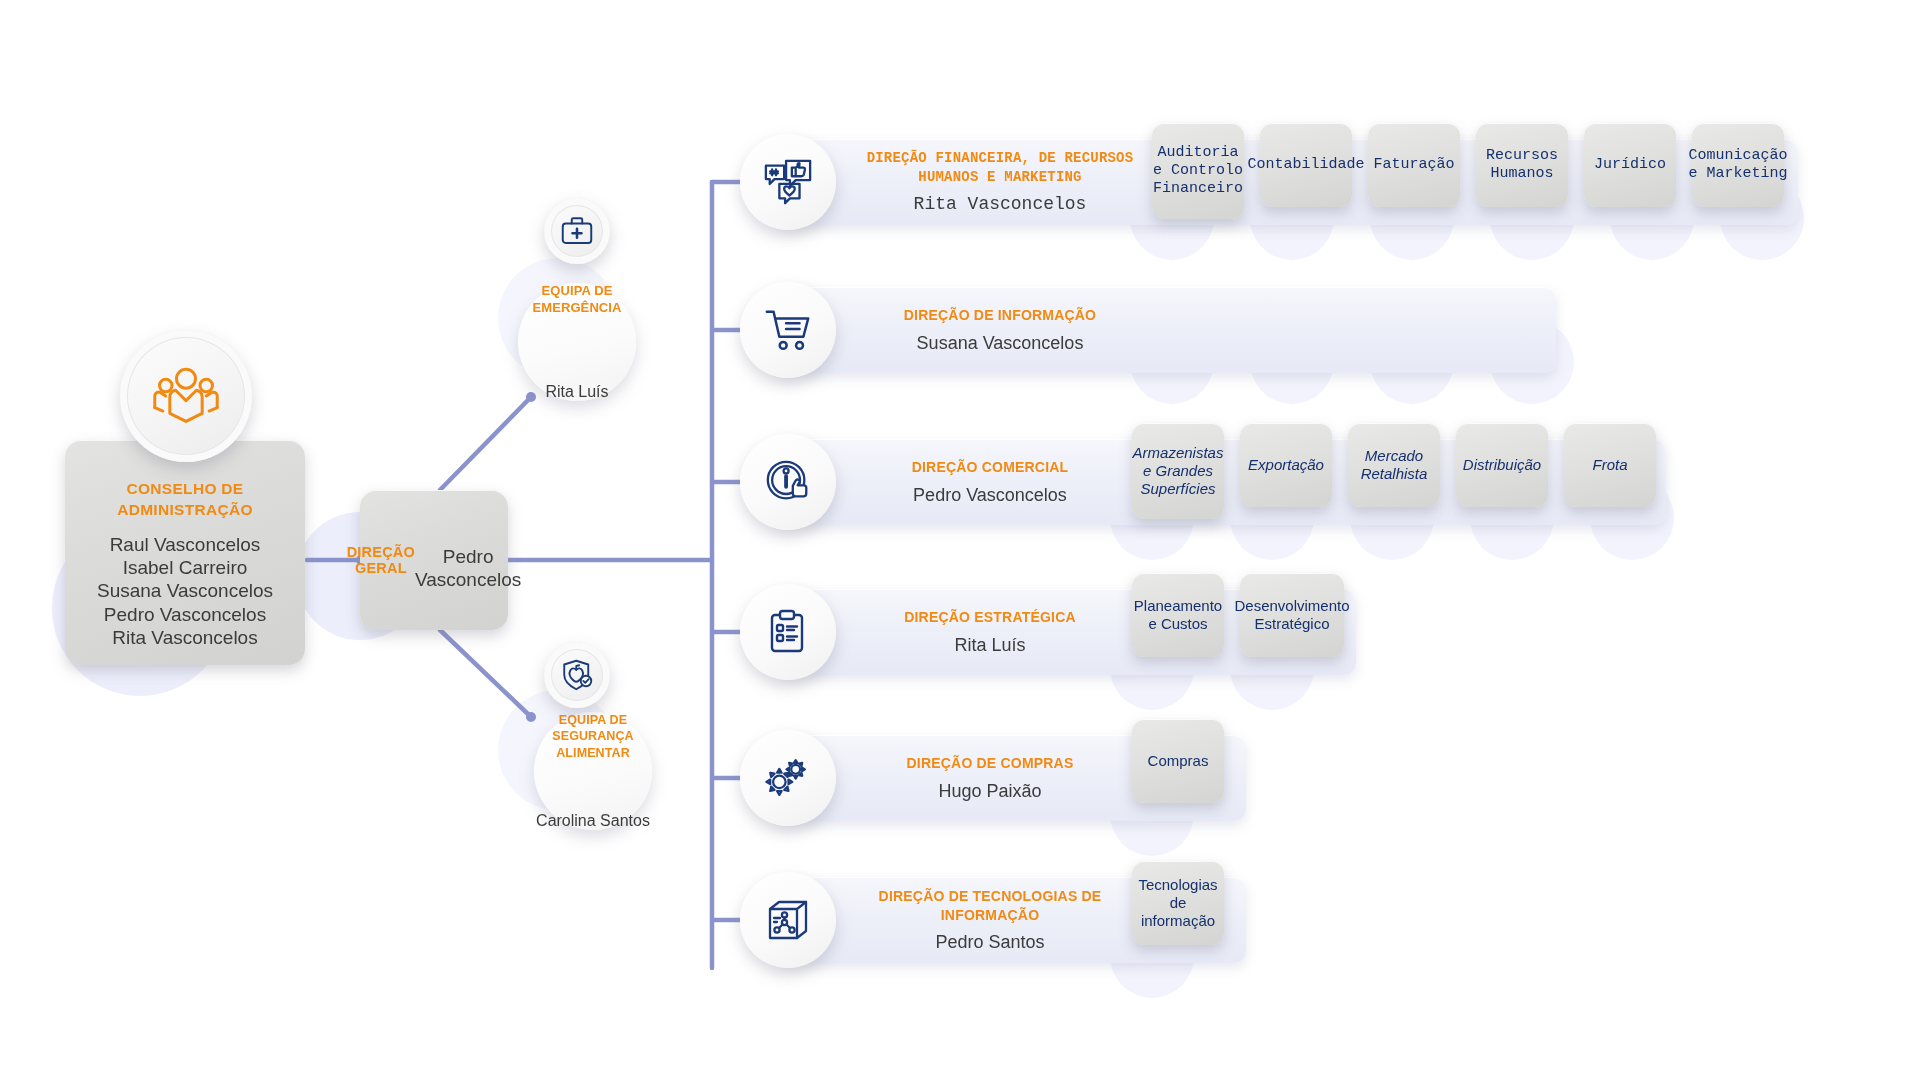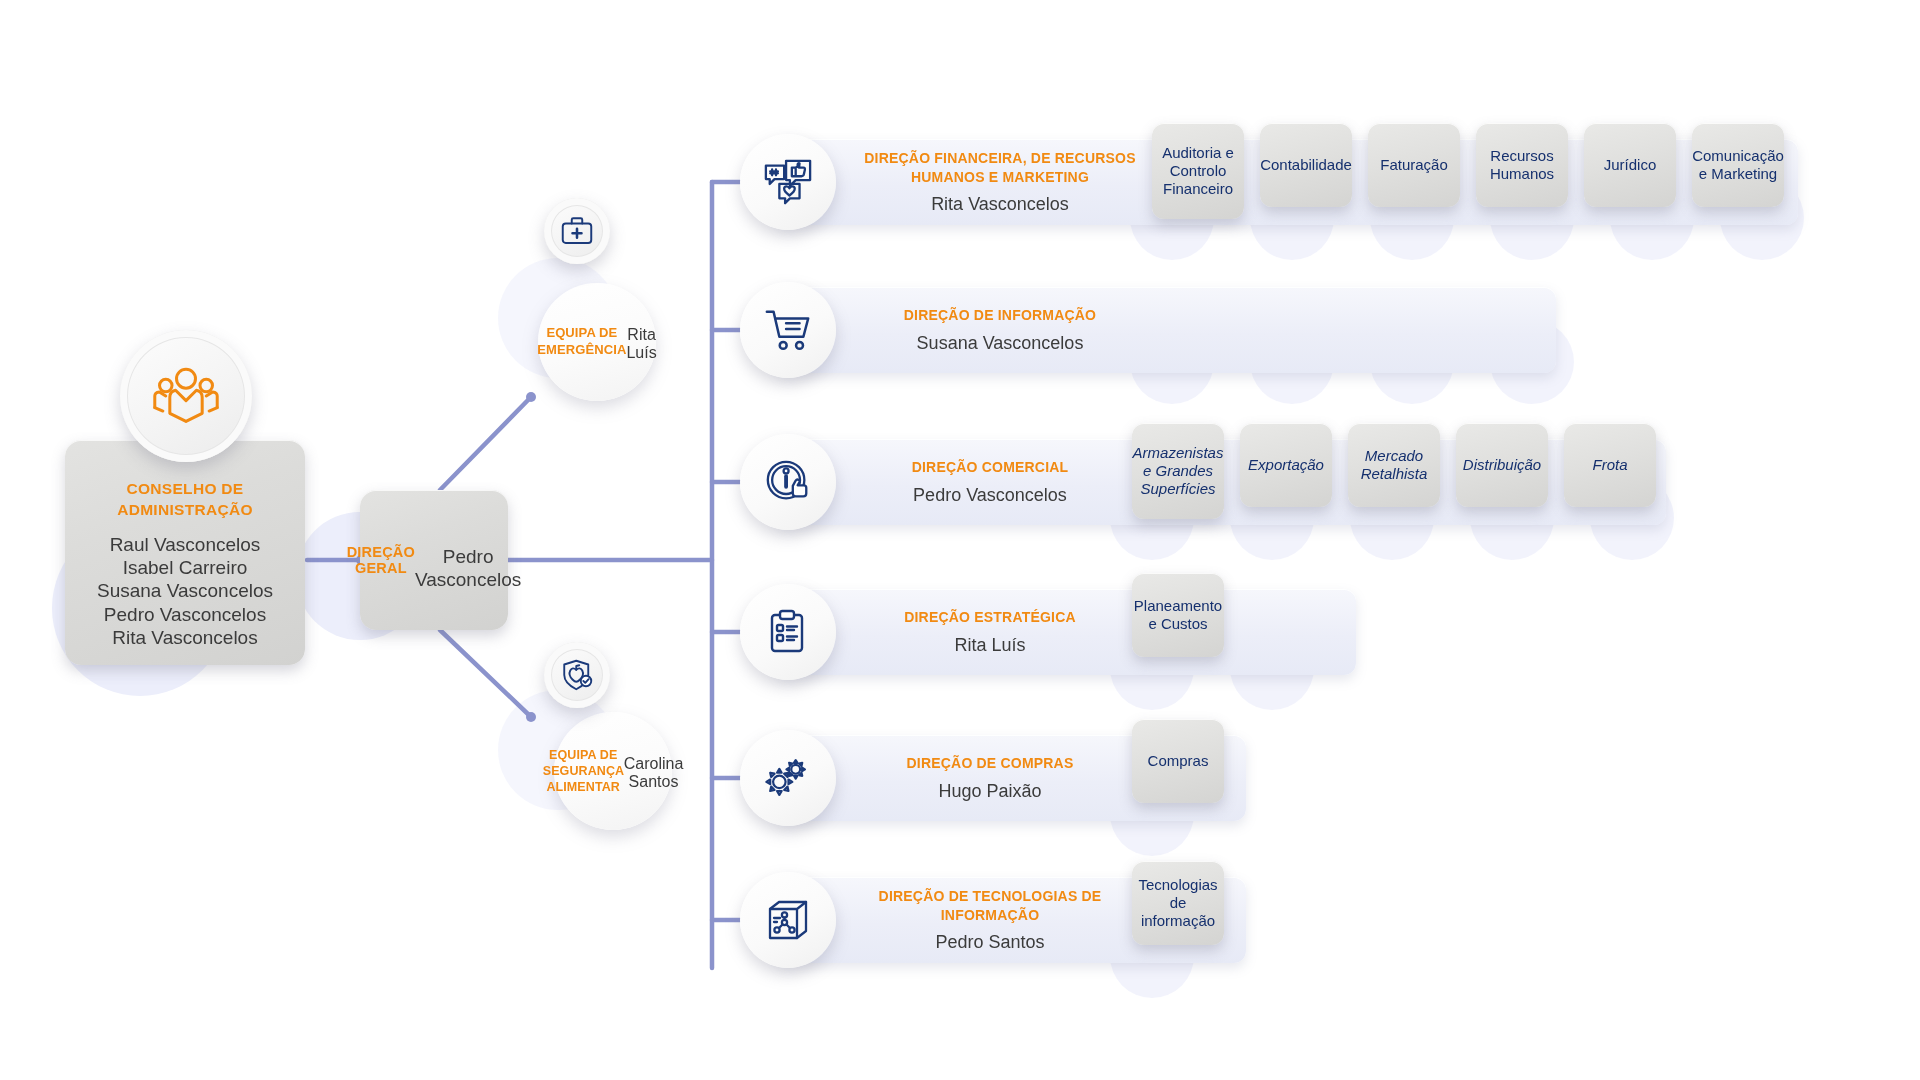--- a/index.html
+++ b/index.html
@@ -56,22 +56,22 @@
     display:flex;flex-direction:row;align-items:center;justify-content:center;
   }
   #dg .ttl{color:#f18a12;font-weight:bold;font-size:14.5px;text-align:center;letter-spacing:.2px;}
   #dg .nm{color:#3b3b3b;font-size:19px;text-align:center;line-height:1.2;margin-top:18px;}
 
   
   .team{
     position:absolute;width:118px;height:118px;border-radius:50%;
     background:linear-gradient(165deg,#ffffff 0%,#fbfbfb 55%,#f3f3f3 100%);
     box-shadow:0 7px 16px rgba(125,125,145,.26);
-    display:flex;flex-direction:row;align-items:center;justify-content:center;
-    z-index:4;text-align:center;margin-left:20px;
+    display:flex;flex-direction:column;align-items:center;justify-content:space-between;
+    z-index:4;text-align:center;
   }
   .team .ttl{color:#f18a12;font-weight:bold;font-size:13px;line-height:1.3;letter-spacing:.1px;}
   .team .nm{color:#3b3b3b;font-size:16px;line-height:1.12;margin-top:4px;}
   #team-emg{left:518px;top:283px;}
   #team-emg-badge{left:544px;top:198px;width:66px;height:66px;}
   #team-food{left:534px;top:712px;}
   #team-food-badge{left:544px;top:642px;width:66px;height:66px;}
   .team .ttl.three{font-size:12.5px;}
 
   
@@ -191,21 +191,21 @@
       <path d="M23 17 L23 12 M23 12 L27 11"></path>
       <circle cx="36" cy="32" r="7" fill="#ffffff"></circle>
       <path d="M32.5 32 L35 34.5 L39.5 29.5"></path>
     </svg>
   </div>
   <div class="team" id="team-food">
     <div class="ttl three">EQUIPA DE SEGURANÇA ALIMENTAR</div>
     <div class="nm">Carolina Santos</div>
   </div>
 
-  <div class="dept" style="left:740px;top:139px;width:1060px;">
+  <div class="dept" style="left:740px;top:139px;width:1060px;font-family:Liberation Mono, monospace;">
     <div class="bar" style="width:1022px;"></div>
     <div class="dbadge">
       <svg class="ic" width="50" height="50" viewBox="0 0 52 52" fill="none" stroke="#1b3a7a" stroke-width="2.4" stroke-linejoin="round" stroke-linecap="round">
         <path d="M3 9 L22 9 L22 23 L12 23 L7 28 L7 23 L3 23 Z"></path>
         <path d="M9.5 13 L9.5 19 M13.5 13 L13.5 19 M7.5 15 L15.5 15 M7.5 17 L15.5 17"></path>
         <path d="M24 4 L49 4 L49 24 L34 24 L28 30 L28 24 L24 24 Z"></path>
         <path d="M36 10 L36 8 Q36 6 38 6.5 L37.5 11 L42 11 Q44 11 43.5 13.5 L42.5 18 Q42 20 40 20 L34 20 L34 11 Z M30 11 L34 11 L34 20 L30 20 Z"></path>
         <path d="M17 28 L38 28 L38 43 L28 43 L23 48 L23 43 L17 43 Z"></path>
         <path d="M27.5 40 Q22 36 22 33 Q22 30.5 24.5 30.5 Q26.5 30.5 27.5 32.5 Q28.5 30.5 30.5 30.5 Q33 30.5 33 33 Q33 36 27.5 40 Z"></path>
       </svg>
@@ -274,20 +274,21 @@
         <rect x="13" y="27" width="6" height="6" rx="1.4"></rect>
         <path d="M23 18.5 L33 18.5 M23 22 L30 22 M23 28.5 L33 28.5 M23 32 L30 32"></path>
       </svg>
     </div>
     <div class="txt" style="left:110px;width:280px;">
       <div class="ttl">DIREÇÃO ESTRATÉGICA</div>
       <div class="nm">Rita Luís</div>
     </div>
     <div class="chips" style="left:392px;">
       <div class="chip">Planeamento e Custos</div>
+      <div class="chip wide">Desenvolvimento Estratégico</div>
     </div>
   </div>
 
   <div class="dept" style="left:740px;top:735px;width:510px;">
     <div class="bar" style="width:470px;"></div>
     <div class="dbadge">
       <svg class="ic" width="50" height="50" viewBox="0 0 52 52" fill="none" stroke="#1b3a7a" stroke-width="2.3" stroke-linejoin="round" stroke-linecap="round">
         <g transform="translate(17,30)">
           <circle cx="0" cy="0" r="6.5"></circle>
           <path d="M0 -13.5 L2.4 -9.5 L-2.4 -9.5 Z"></path>

